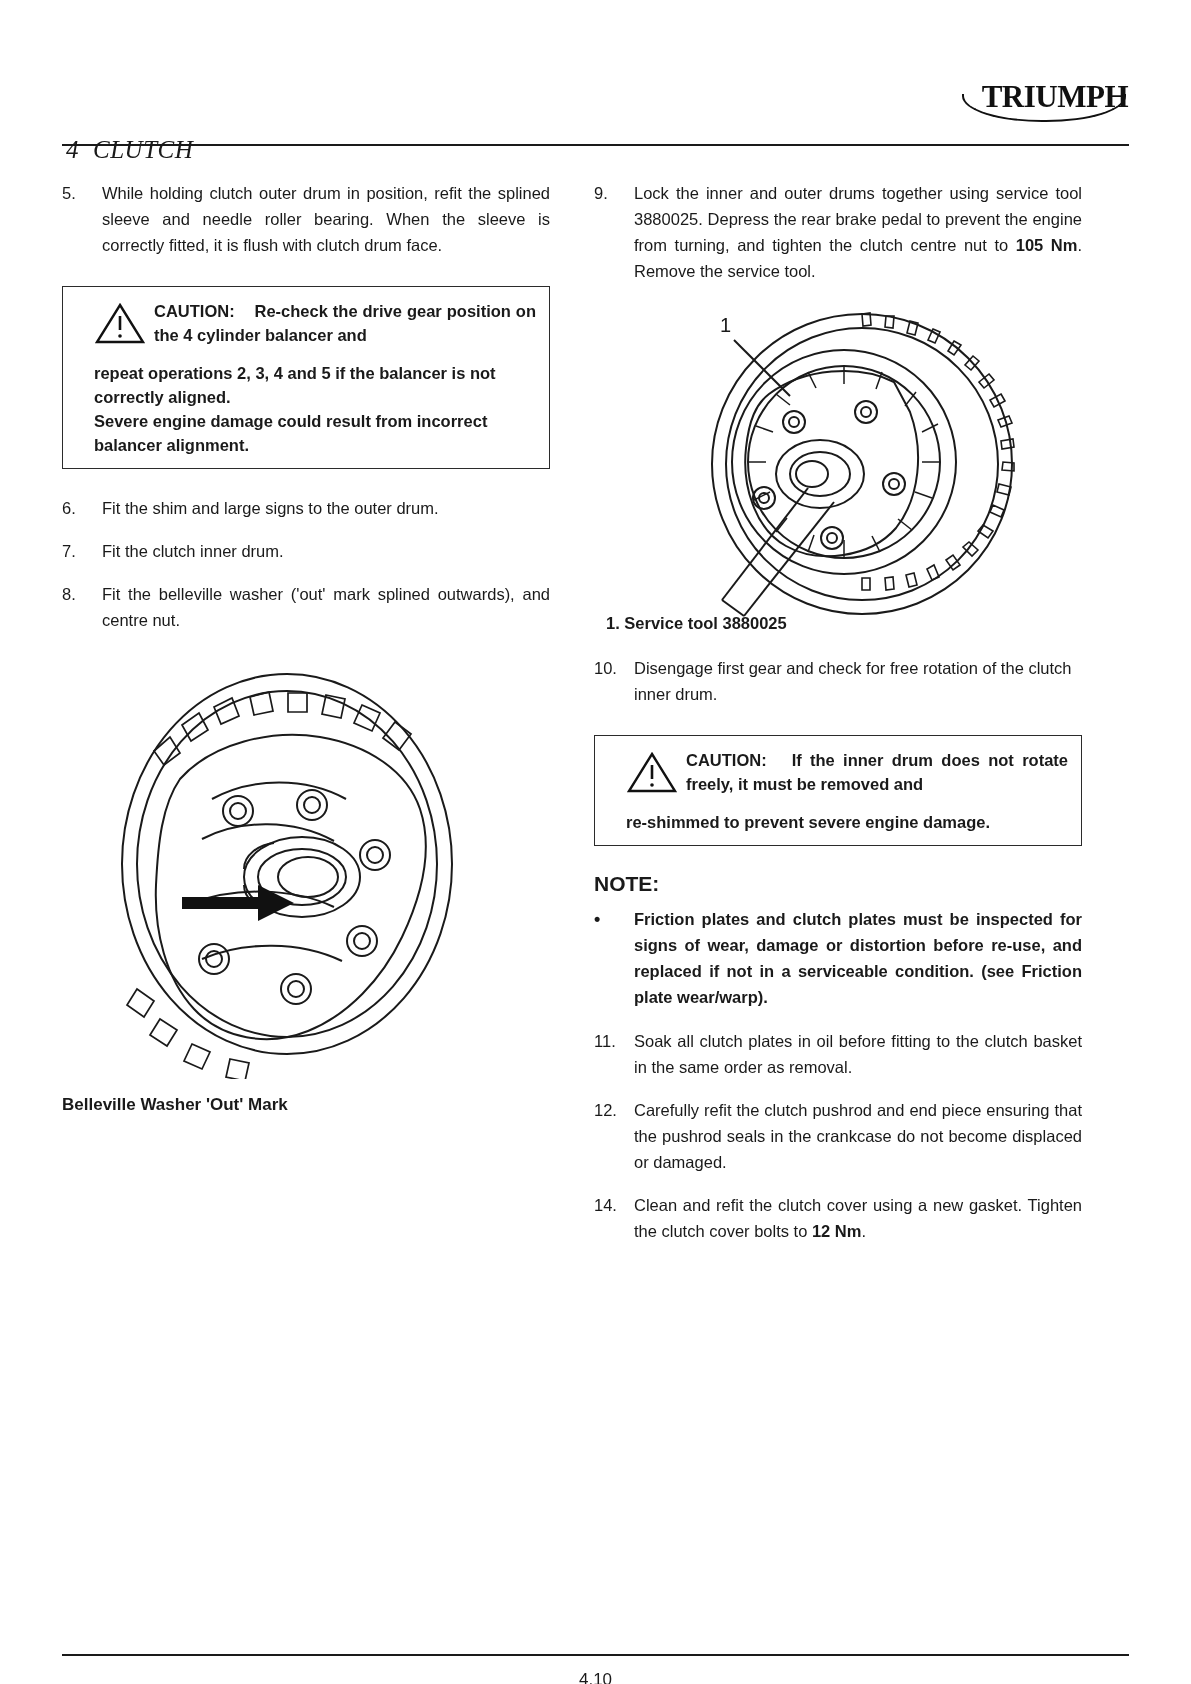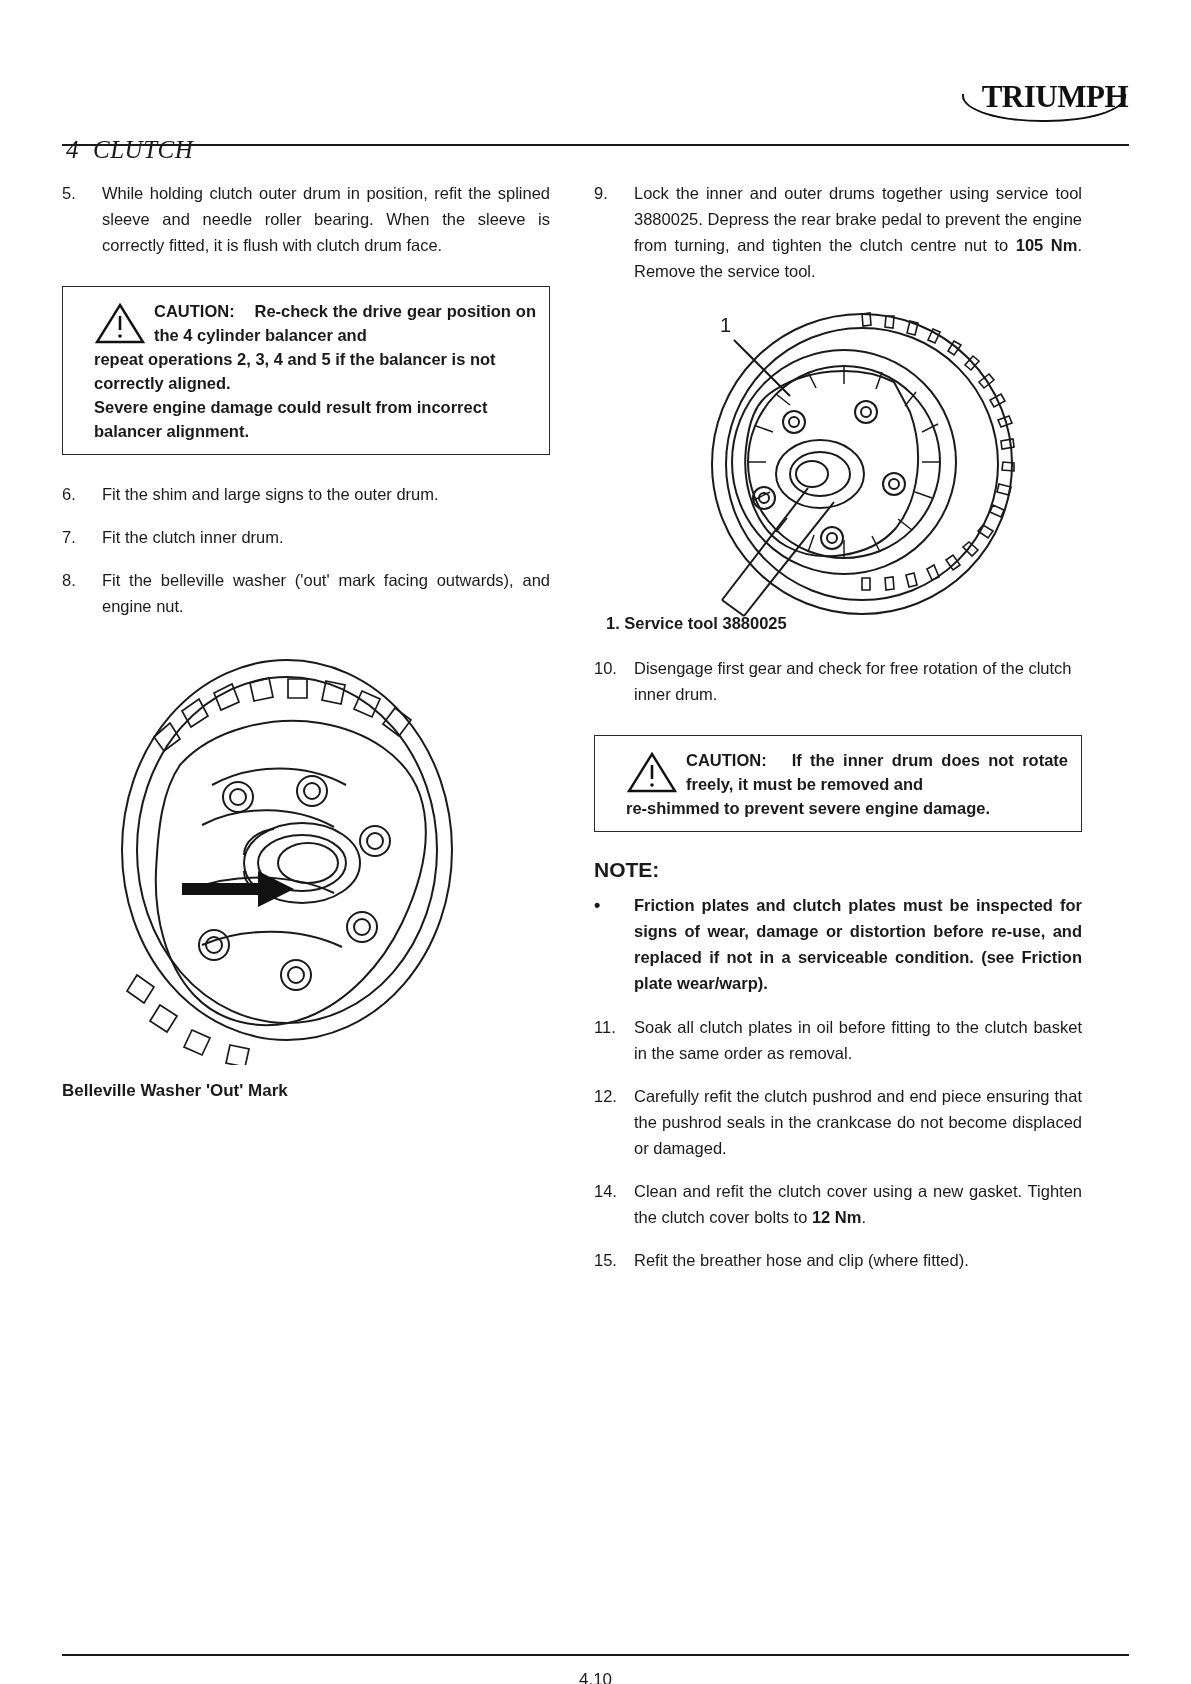--- a/index.html
+++ b/index.html
@@ -123,21 +123,21 @@
     position: relative;
     margin-right: 8px;
     margin-top: 2px;
   }
   .warn-tri svg { display: block; }
   .caution .head-txt {
     flex: 1;
     text-align: justify;
   }
   .caution .rest {
-    margin-top: 0px;
+    margin-top: 14px;
   }
   .caution p { margin: 0; }
 
   
   .fig-caption {
     font-weight: bold;
     font-size: 17px;
     margin-top: 16px;
   }
   .fig-caption-small {
@@ -244,21 +244,21 @@
       <div class="item">
         <div class="num">6.</div>
         <div class="txt nojust">Fit the shim and large signs to the outer drum.</div>
       </div>
       <div class="item">
         <div class="num">7.</div>
         <div class="txt nojust">Fit the clutch inner drum.</div>
       </div>
       <div class="item">
         <div class="num">8.</div>
-        <div class="txt">Fit the belleville washer ('out' mark facing outwards), and engine nut.</div>
+        <div class="txt">Fit the belleville washer ('out' mark splined outwards), and centre nut.</div>
       </div>
 
       <div class="fig-belleville-wrap">
         <svg class="lineart" width="460" height="420" viewBox="0 0 460 420">
           <g fill="none" stroke="#1a1a1a" stroke-width="2">
 
             <ellipse cx="225" cy="205" rx="165" ry="190"></ellipse>
             <ellipse cx="225" cy="205" rx="150" ry="173"></ellipse>
 
             <g stroke-width="1.7">
@@ -441,24 +441,20 @@
         <div class="txt">Soak all clutch plates in oil before fitting to the clutch basket in the same order as removal.</div>
       </div>
       <div class="item">
         <div class="num">12.</div>
         <div class="txt">Carefully refit the clutch pushrod and end piece ensuring that the pushrod seals in the crankcase do not become displaced or damaged.</div>
       </div>
       <div class="item">
         <div class="num">14.</div>
         <div class="txt"><span>Clean and refit the clutch cover using a new gasket. Tighten the clutch cover bolts to </span><b>12 Nm</b><span>.</span></div>
       </div>
-      <div class="item">
-        <div class="num">15.</div>
-        <div class="txt nojust">Refit the breather hose and clip (where fitted).</div>
-      </div>
 
     </div>
   </div>
 
   <div class="footer">
     <span>4.10</span>
   </div>
 
 </div>
 

